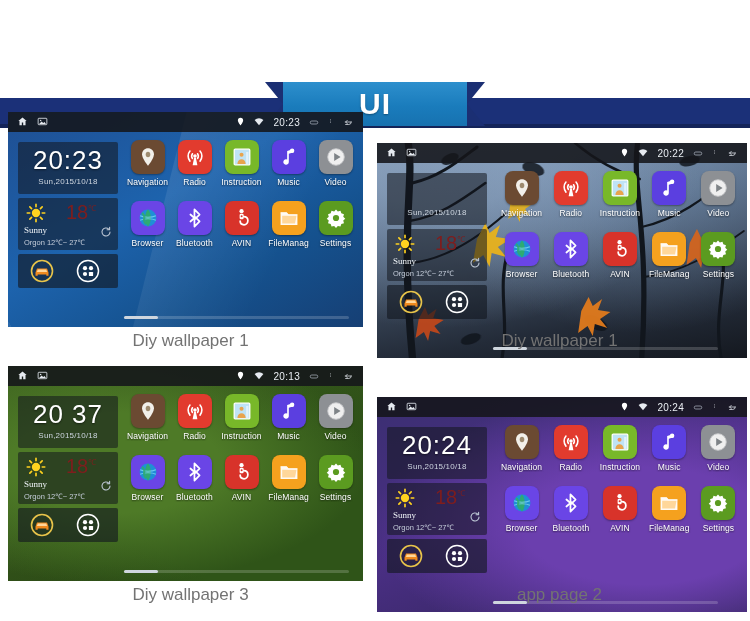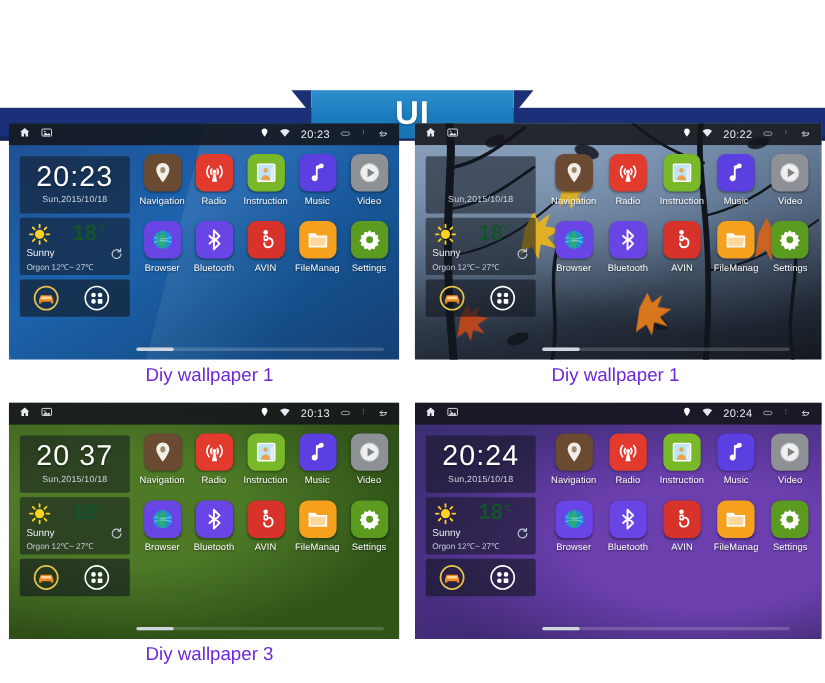--- a/index.html
+++ b/index.html
@@ -27,24 +27,24 @@
 
   
   .grid{position:absolute;left:0;top:104px;width:750px;height:517px;}
   .cell{position:absolute;width:365px;height:250px;}
   .cell.c0{left:8px;top:8px;}
   .cell.c1{left:377px;top:8px;}
   .cell.c2{left:8px;top:262px;}
   .cell.c3{left:377px;top:262px;}
 
   .shot{position:relative;width:355px;height:215px;overflow:hidden;}
-  .shot.wide{width:370px;}
+  .shot.wide{width:370px;margin-top:31px;}
   .caption{
     position:absolute;left:0;top:219px;width:100%;
-    text-align:center;color:#6d28d9;font-size:17px;
+    text-align:center;color:#737373;font-size:17px;
     font-family:"Liberation Sans", sans-serif;
   }
 
   
   .wp{position:absolute;left:0;top:0;width:100%;height:100%;}
   .wp-blue{background:
      linear-gradient(118deg, rgba(255,255,255,.10) 0 2px, transparent 2px 30px),
      linear-gradient(62deg, rgba(255,255,255,.07) 0 3px, transparent 3px 44px),
      linear-gradient(150deg,#1f4f93 0%,#1d63ad 42%,#15528f 70%,#163f74 100%);}
   .wp-blue::after{content:"";position:absolute;left:42%;top:-10%;width:60%;height:130%;
@@ -79,23 +79,23 @@
      background:rgba(18,22,30,.55);border-radius:2px;}
   .clock-time{position:absolute;left:0;top:3px;width:100%;text-align:center;
      color:#ffffff;font-size:26px;font-weight:300;letter-spacing:1px;
      text-shadow:0 1px 2px rgba(0,0,0,.5);}
   .clock-date{position:absolute;left:0;top:35px;width:100%;text-align:center;
      color:#cdd5df;font-size:8px;letter-spacing:.2px;}
 
   
   .weatherw{position:absolute;left:10px;top:86px;width:100px;height:52px;
      background:rgba(18,22,30,.55);border-radius:2px;}
-  .w-temp{position:absolute;left:48px;top:3px;color:#14532d;font-size:20px;font-weight:700;}
+  .w-temp{position:absolute;left:48px;top:3px;color:#7f1d1d;font-size:20px;font-weight:400;}
   .w-unit{font-size:8px;vertical-align:super;}
-  .w-cond{position:absolute;left:6px;top:27px;color:#eef2f6;font-size:9px;}
+  .w-cond{position:absolute;left:6px;top:27px;color:#eef2f6;font-size:9px;font-family:Liberation Serif, serif;}
   .w-range{position:absolute;left:6px;top:39px;color:#c6cedb;font-size:7.5px;}
   .w-refresh{position:absolute;right:6px;top:26px;}
 
   
   .dockw{position:absolute;left:10px;top:142px;width:100px;height:34px;
      background:rgba(18,22,30,.62);border-radius:2px;}
   .dock-car{position:absolute;left:12px;top:5px;}
   .dock-apps{position:absolute;left:58px;top:5px;}
 
   
@@ -890,14 +890,15 @@
                   </svg></span>
               </div>
               <div class="app-lbl">Settings</div>
             </div>
           </div>
         </div>
         <div class="pageind">
           <i></i>
         </div>
       </div>
+      <div class="caption">app page 2</div>
     </div>
   </div>
 
 </body></html>

